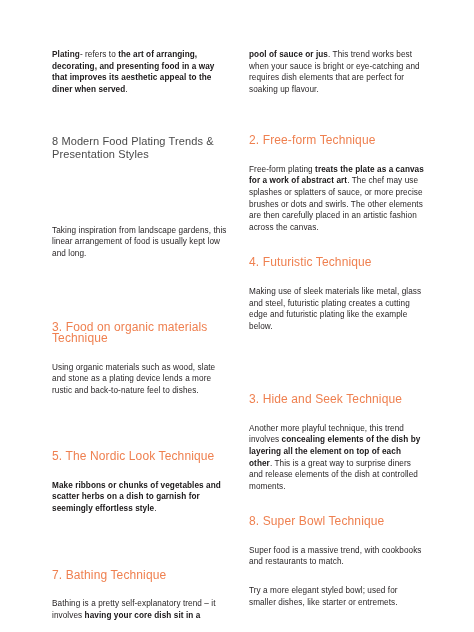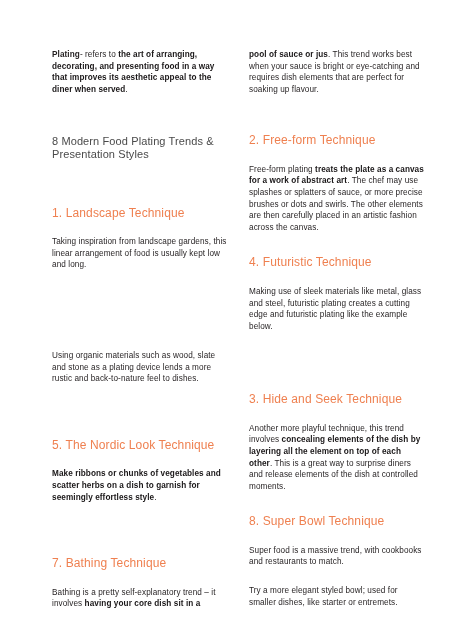--- a/index.html
+++ b/index.html
@@ -80,26 +80,26 @@
     <div class="col">
 
       <p class="para"><span class="u">Plating</span><span>- refers to </span><b>the art of arranging, decorating, and presenting food in a way that improves its aesthetic appeal to the diner when served</b><span>.</span></p>
 
       <div class="sp-5"></div>
 
       <p class="doc-title">8 Modern Food Plating Trends &amp; Presentation Styles</p>
 
       <div class="sp-6"></div>
 
-      <p class="heading">1. Landscape Technique</p>
       <div class="sp-11"></div>
       <p class="para">Taking inspiration from landscape gardens, this linear arrangement of food is usually kept low and long.</p>
 
       <div class="sp-8"></div>
 
+      <p class="heading">3. Food on organic materials Technique</p>
       <div class="sp-11"></div>
       <p class="para">Using organic materials such as wood, slate and stone as a plating device lends a more rustic and back-to-nature feel to dishes.</p>
 
       <div class="sp-7"></div>
 
       <p class="heading">5. The Nordic Look Technique</p>
       <div class="sp-11"></div>
       <p class="para"><b>Make ribbons or chunks of vegetables and scatter herbs on a dish to garnish for seemingly effortless style</b><span>.</span></p>
 
       <div class="sp-7"></div>

